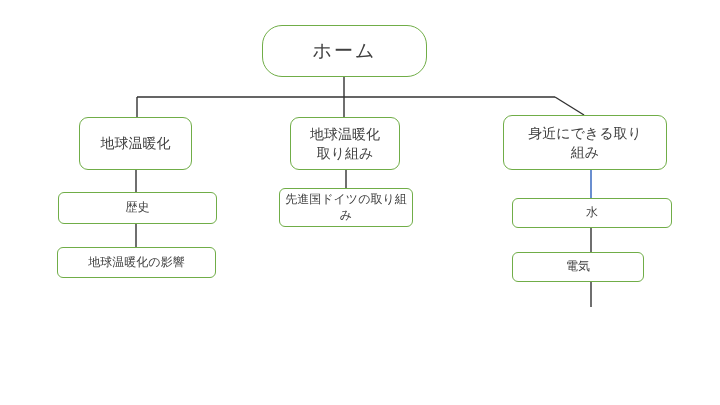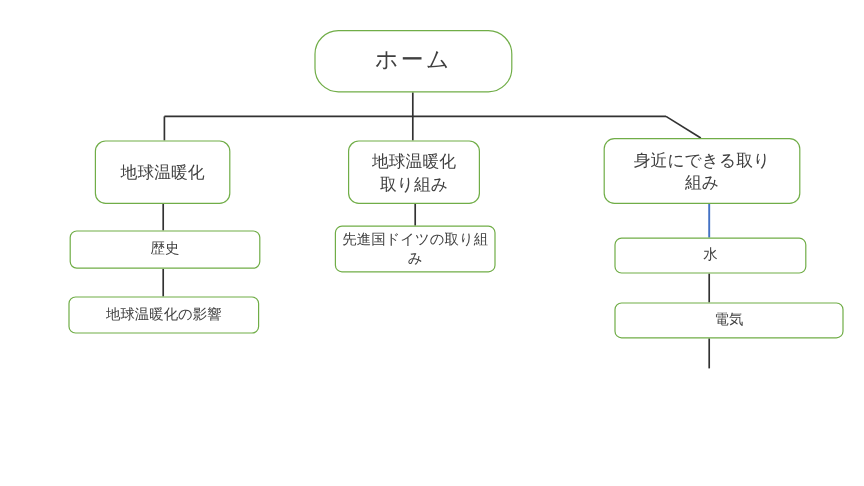--- a/index.html
+++ b/index.html
@@ -91,18 +91,18 @@
 
   <div class="node node-leaf" style="left:267px; top:188px; width:134px; height:39px;margin-left:12px;">
     <span>先進国ドイツの取り組
 み</span>
   </div>
 
   <div class="node node-leaf" style="left:512px; top:198px; width:160px; height:30px;">
     <span>水</span>
   </div>
 
-  <div class="node node-leaf" style="left:512px; top:252px; width:191px; height:30px;">
+  <div class="node node-leaf" style="left:512px; top:252px; width:132px; height:30px;">
     <span>電気</span>
   </div>
 
 
 </div>
 
 </body></html>

